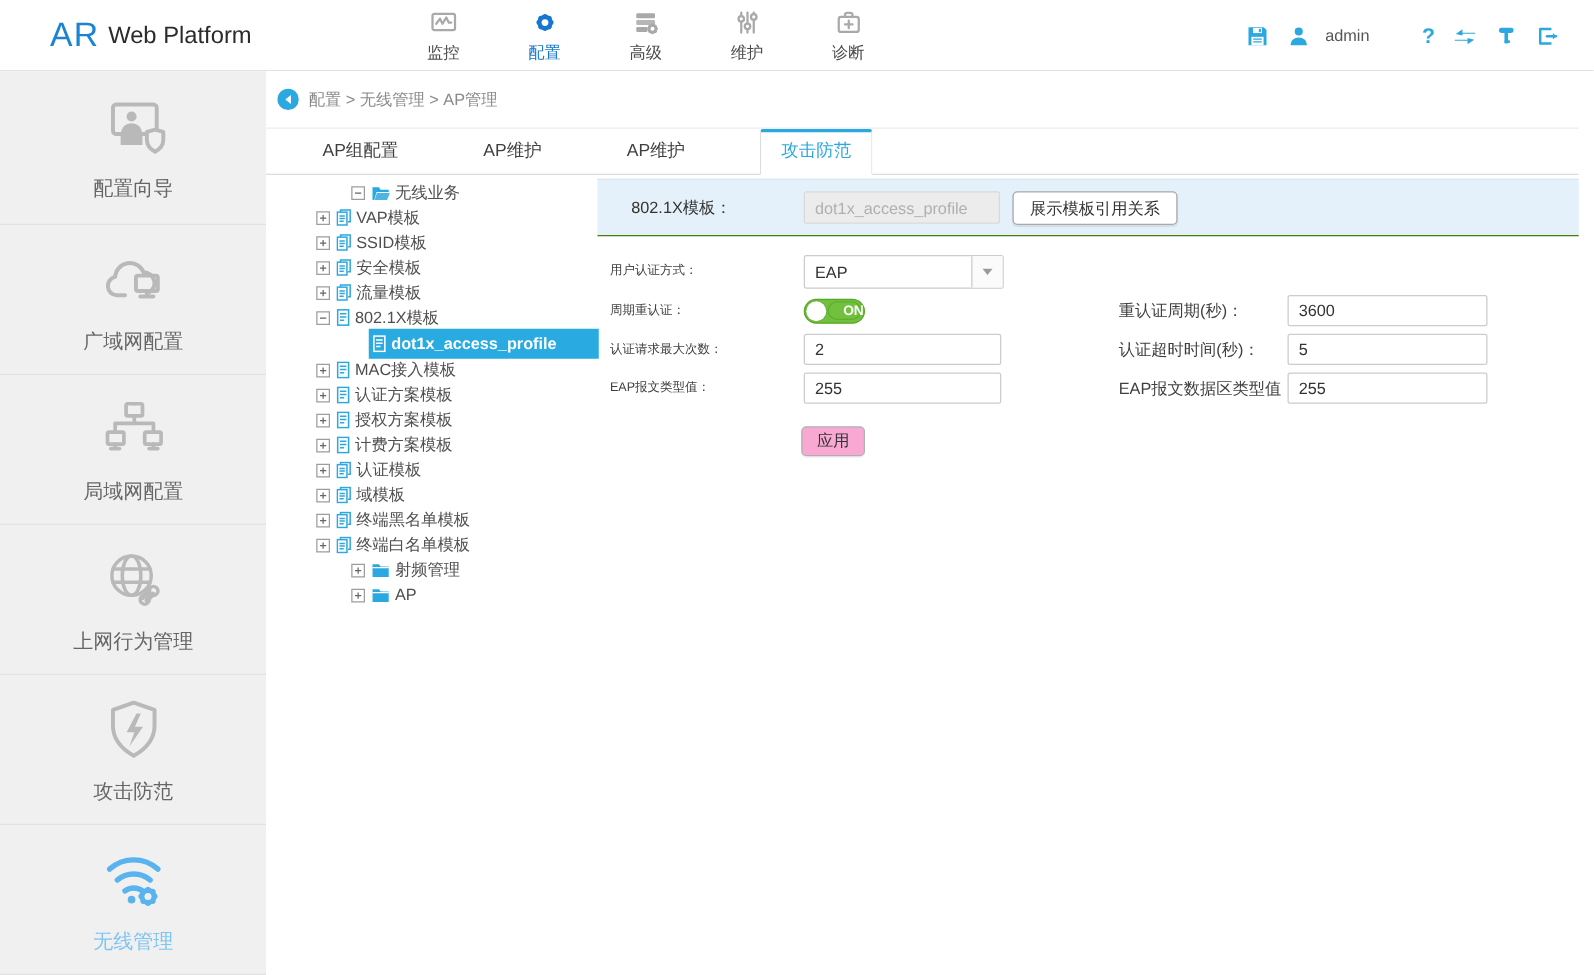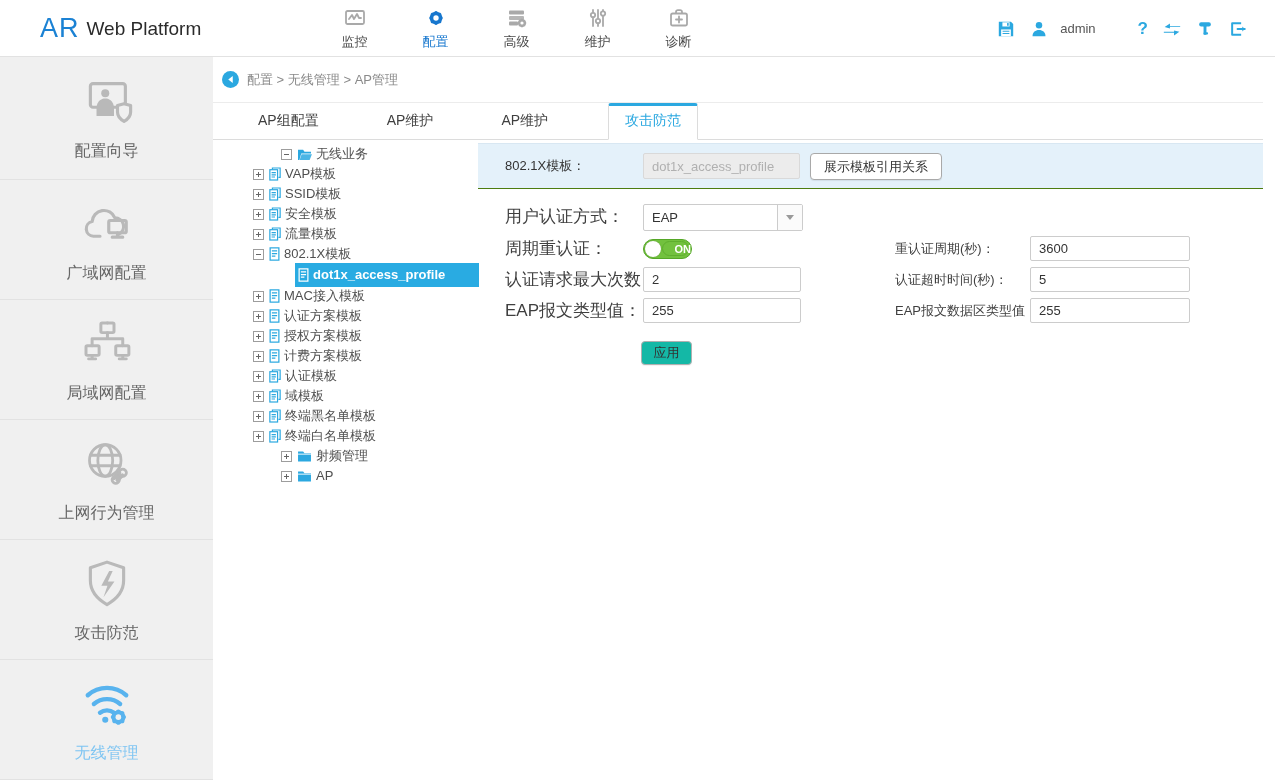--- a/index.html
+++ b/index.html
@@ -77,21 +77,21 @@
     border-top:1px solid #d8e7f2; border-bottom:1px solid #4d7c0f; }
   .bandlabel { position:absolute; left:27px; top:0; line-height:44px; font-size:13px; color:#333; }
   .bandinput { position:absolute; left:165px; top:9px; width:157px; height:26px; background:#ececec;
     border:1px solid #d9d9d9; border-radius:2px; color:#b0b0b0; font-size:13px; padding:0 8px;
     font-family:"Liberation Sans",sans-serif; }
   .bandbtn { position:absolute; left:332px; top:9px; height:27px; padding:0 13px; background:#fff;
     border:1px solid #a9a9a9; border-radius:4px; font-size:13px; color:#333; cursor:pointer;
     font-family:"Liberation Sans",sans-serif; box-shadow:0 1px 1px rgba(0,0,0,.08); }
 
   .frow { position:absolute; left:0; width:785px; height:27px; }
-  .flabel1 { position:absolute; left:27px; line-height:27px; font-size:17px; color:#3f3f3f; }
+  .flabel1 { position:absolute; left:10px; line-height:27px; font-size:10px; color:#3f3f3f; }
   .ffield1 { position:absolute; left:165px; top:1px; }
   .flabel2 { position:absolute; left:417px; line-height:27px; font-size:13px; color:#3f3f3f; }
   .ffield2 { position:absolute; left:552px; top:1px; }
 
   .tinput { width:158px; height:25px; border:1px solid #ccc; border-radius:2px; padding:0 8px;
     font-size:13px; color:#333; font-family:"Liberation Sans",sans-serif; background:#fff; }
 
   .select { width:160px; height:27px; border:1px solid #ccc; border-radius:2px; background:#fff;
     position:relative; cursor:pointer; }
   .select .selval { line-height:25px; padding-left:8px; color:#333; }
@@ -101,21 +101,21 @@
     border-top:5px solid #9a9a9a; }
 
   .toggle { position:relative; width:49px; height:20px; border-radius:10px; cursor:pointer; margin-top:3px;
     background:#72c13e; border:1px solid #55a727; }
   .knob { position:absolute; left:1px; top:1px; width:16px; height:16px; border-radius:50%; background:#fff;
     box-shadow:0 0 1px rgba(0,0,0,.3); }
   .togtext { position:absolute; left:19px; top:0; width:28px; text-align:right; line-height:18px;
     color:#fff; font-size:11px; font-weight:bold; }
   .togring { position:absolute; left:18px; top:1px; width:27px; height:15px; border:1px solid #5fae2e; border-radius:8px; }
 
-  .applybtn { position:absolute; left:163px; top:201px; width:51px; height:24px; background:#14b8a6;
+  .applybtn { position:absolute; left:163px; top:201px; width:51px; height:24px; background:#f9a8d4;
     border:1px solid #b0b0b0; border-radius:4px; font-size:13px; color:#333; cursor:pointer;
     font-family:"Liberation Sans",sans-serif; box-shadow:0 1px 1px rgba(0,0,0,.06); }
 </style>
 </head>
 <body>
 
 <div class="topbar">
   <div class="logo">
     <span class="ar">AR</span>
     <span class="product">Web Platform</span>

